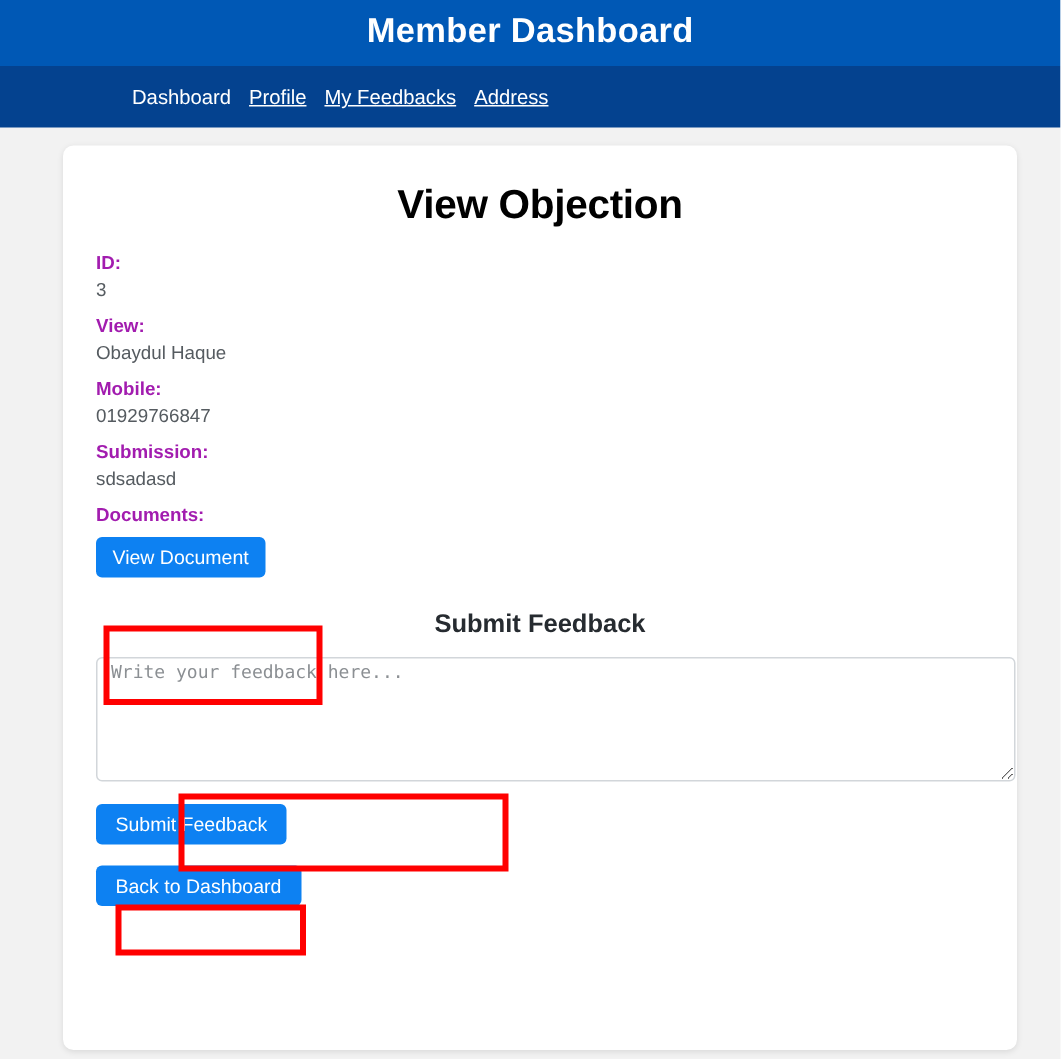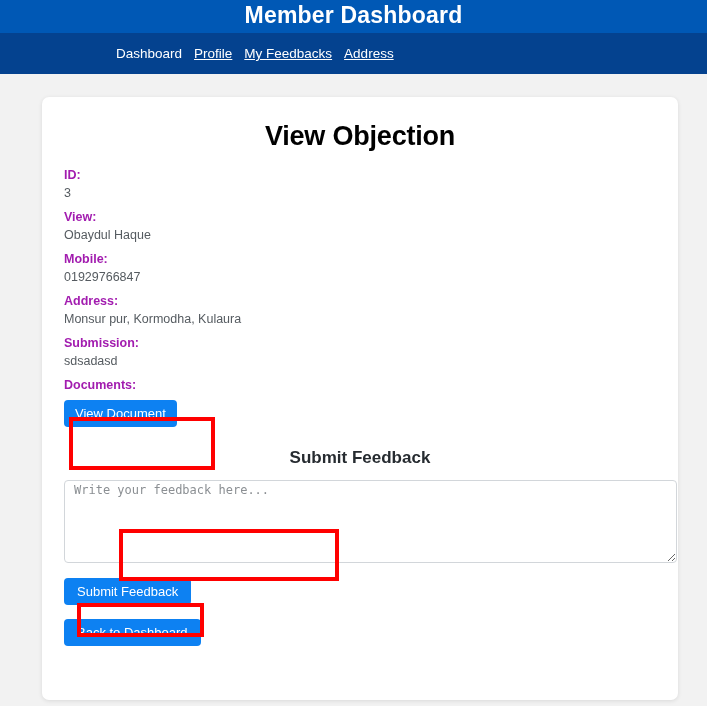--- a/index.html
+++ b/index.html
@@ -10,42 +10,42 @@
     width: 707px;
     height: 706px;
     background: #f2f2f2;
     font-family: "Liberation Sans", sans-serif;
     overflow: hidden;
     position: relative;
   }
 
   
   .banner {
-    height: 33px;
+    height: 44px;
     background: #0058b5;
     color: #ffffff;
     display: flex;
     align-items: center;
     justify-content: center;
   }
   .banner-title {
     font-size: 23px;
     font-weight: bold;
     letter-spacing: 0.2px;
     line-height: 23px;
     margin-top: -3px;
   }
 
   
   .navbar {
     height: 41px;
     background: #04428f;
     display: flex;
     align-items: center;
-    padding-left: 116px;
+    padding-left: 88px;
     box-sizing: border-box;
   }
   .nav-link {
     color: #ffffff;
     font-size: 13.5px;
     text-decoration: none;
     display: inline-block;
     white-space: nowrap;
   }
   .nav-link + .nav-link { margin-left: 12px; text-decoration: underline; }
@@ -193,24 +193,20 @@
     <div class="field">
       <p class="field-label">View:</p>
       <p class="field-value">Obaydul Haque</p>
     </div>
 
     <div class="field">
       <p class="field-label">Mobile:</p>
       <p class="field-value">01929766847</p>
     </div>
 
-    <div class="field">
-      <p class="field-label">Address:</p>
-      <p class="field-value">Monsur pur, Kormodha, Kulaura</p>
-    </div>
 
     <div class="field">
       <p class="field-label">Submission:</p>
       <p class="field-value">sdsadasd</p>
     </div>
 
     <div class="field">
       <p class="field-label">Documents:</p>
       <button class="btn btn-view-doc">View Document</button>
     </div>

